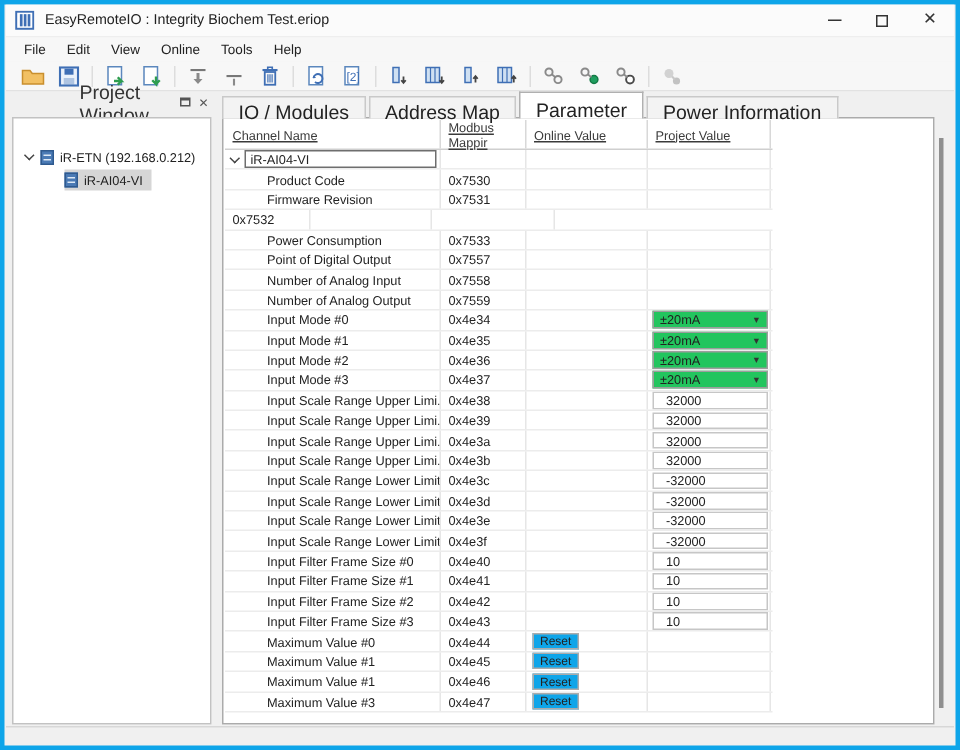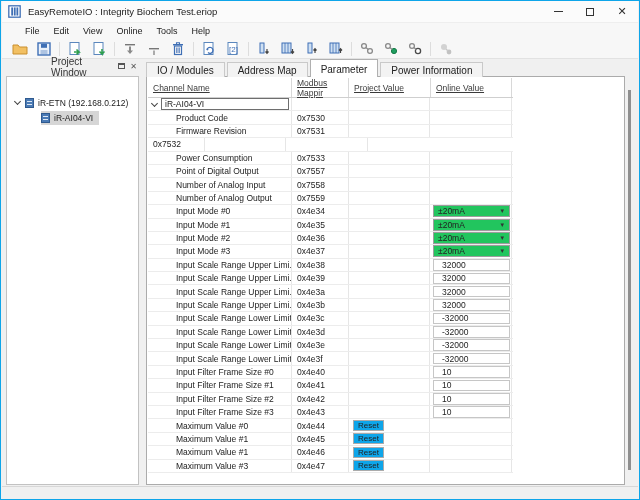--- a/index.html
+++ b/index.html
@@ -1,65 +1,65 @@
 <!DOCTYPE html>
 <html><head>
 <meta charset="utf-8">
 <style>
   * { margin:0; padding:0; box-sizing:border-box; }
   html,body { width:640px; height:500px; font-family:"Liberation Sans", sans-serif; background:#e8e8e8; }
   .window { position:absolute; left:0; top:0; width:640px; height:500px; background:#f0f0f0;
-            border:1px solid #0ea5e9; overflow:hidden; }
+            border:3px solid #0ea5e9; overflow:hidden; }
 
   
   .titlebar { position:absolute; left:1px; right:1px; top:0; height:22px; background:#fbfbfb;
               display:flex; align-items:center; border-bottom:1px solid #eee; }
   .app-icon { width:13px; height:13px; margin-left:6px; }
   .title-text { font-size:9.5px; color:#222; margin-left:7px; flex:1; white-space:nowrap; }
   .win-btns { display:flex; height:100%; }
   .win-btn { width:32px; height:100%; display:flex; align-items:center; justify-content:center; color:#333; }
   .glyph-min { width:9px; height:1px; background:#333; }
   .glyph-max { width:8px; height:8px; border:1px solid #333; }
   .glyph-close { font-size:11px; line-height:1; }
 
   
   .menubar { position:absolute; left:1px; right:1px; top:22px; height:16px; background:#f7f7f7;
-             display:flex; align-items:center; padding-left:16px; }
+             display:flex; align-items:center; padding-left:5px; }
   .menu-item { font-size:9px; color:#222; padding:1px 7px; }
 
   
   .toolbar { position:absolute; left:1px; right:1px; top:38px; height:20px; background:#f7f7f7;
              border-bottom:1px solid #e2e2e2; display:flex; align-items:center; padding-left:6px; }
   .tbtn { width:24px; height:19px; display:flex; align-items:center; justify-content:center; }
   .tbtn svg { width:16px; height:16px; }
   .tsep { width:1px; height:14px; background:#dddddd; margin:0 3px; }
 
   
   .main { position:absolute; left:1px; right:1px; top:58px; bottom:13px; background:#f0f0f0; }
 
   
   .project-panel { position:absolute; left:0; top:0; width:140px; bottom:0; }
   .panel-header { height:15px; display:flex; align-items:center; padding:0 5px; }
-  .panel-title { font-size:10px; color:#333; flex:1;padding-left:44px; }
+  .panel-title { font-size:13px; color:#333; flex:1;padding-left:44px; }
   .panel-hicon { font-size:8px; color:#555; margin-left:5px; line-height:1; }
   .float-glyph { width:7px; height:6px; border:1px solid #555; border-top-width:2px; display:inline-block; }
   .tree-box { position:absolute; left:4px; right:3px; top:17px; bottom:1px; background:#fff; border:1px solid #c2c2c2; padding-top:18px; }
   .tree-row { height:15px; display:flex; align-items:center; font-size:8.5px; color:#222; white-space:nowrap; }
   .tree-row .chev { width:5px; height:5px; border-right:1.4px solid #444; border-bottom:1.4px solid #444;
                     transform:rotate(45deg); margin:0 5px 2px 8px; }
   .tree-indent { width:18px; }
   .tree-sel { background:#d6d6d6; display:flex; align-items:center; height:14px; padding-right:6px; }
   .mod-icon { width:9px; height:10px; background:#4a7ab5; border:1px solid #2f5a8f; margin-right:4px; position:relative; }
   .mod-icon:before { content:""; position:absolute; left:1px; right:1px; top:2px; height:1px; background:#dce8f5; }
   .mod-icon:after  { content:""; position:absolute; left:1px; right:1px; top:5px; height:1px; background:#dce8f5; }
 
   
   .content { position:absolute; left:141px; right:0; top:0; bottom:0; }
   .tabstrip { position:absolute; left:3px; top:0; height:18px; display:flex; align-items:flex-end; z-index:2; }
-  .tab { font-size:10px; color:#222; padding:2px 10px 3px 10px; background:#f3f3f3;
+  .tab { font-size:13px; color:#222; padding:2px 10px 3px 10px; background:#f3f3f3;
          border:1px solid #c9c9c9; border-bottom:none; margin-right:2px; height:15px; }
   .tab.active { background:#fff; border-color:#b0b0b0; height:18px; padding-top:4px; position:relative; z-index:3; }
   .tab-page { position:absolute; left:3px; right:13px; top:17px; bottom:1px; background:#fff;
               border:1px solid #ababab; overflow:hidden; z-index:1; }
 
   
   .grid { position:absolute; left:1px; top:1px; width:365px; bottom:0; }
   .ghead { display:flex; height:20px; border-bottom:1px solid #cfcfcf; }
   .ghead .hc { font-size:8.5px; color:#3a3a3a; display:flex; align-items:center; padding-left:5px;
                border-right:1px solid #d8d8d8;text-decoration:underline; }
@@ -277,22 +277,22 @@
         <div class="tab">Address Map</div>
         <div class="tab active">Parameter</div>
         <div class="tab">Power Information</div>
       </div>
 
       <div class="tab-page">
         <div class="grid">
           <div class="ghead">
             <div class="hc c1" style="padding-left:5px">Channel Name</div>
             <div class="hc c2">Modbus Mappir</div>
+            <div class="hc c3">Online Value</div>
             <div class="hc c4">Project Value</div>
-            <div class="hc c3">Online Value</div>
           </div>
 
           <div class="grow modrow">
             <div class="gc c1">
               <span class="mod-chev"></span>
               <span class="mod-editbox">iR-AI04-VI</span>
             </div>
             <div class="gc c2"></div>
             <div class="gc c3"></div>
             <div class="gc c4"></div>

